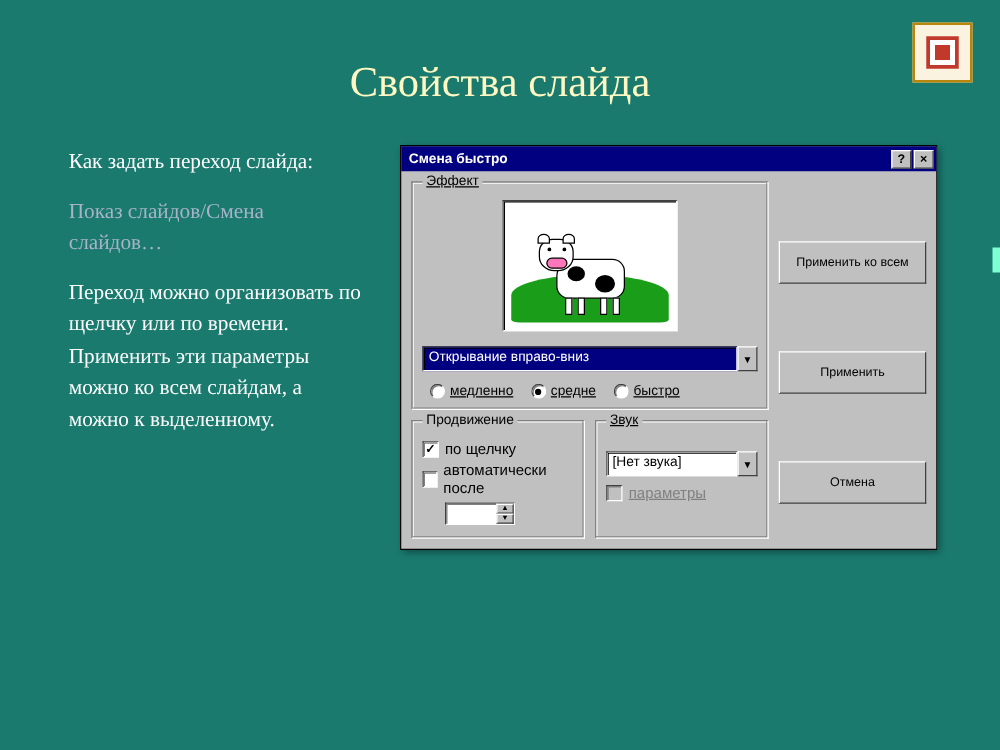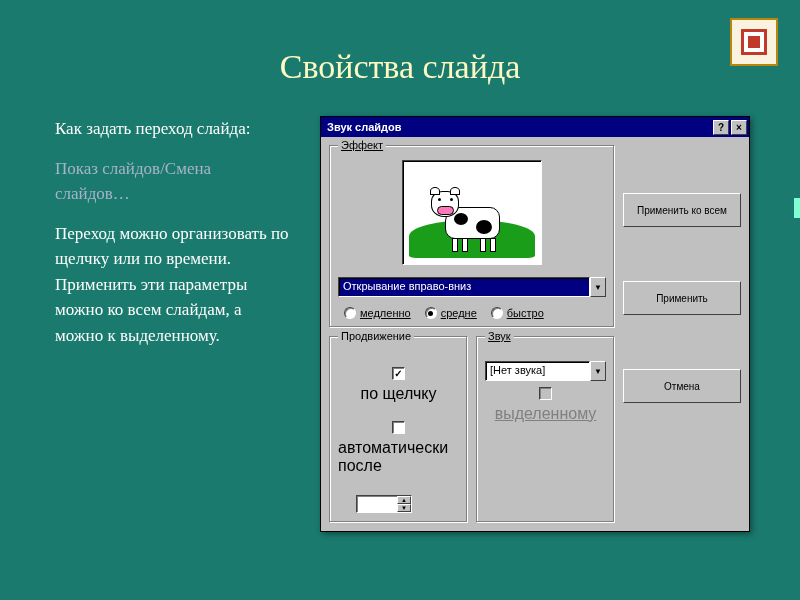--- a/index.html
+++ b/index.html
@@ -161,21 +161,21 @@
     width:12px;height:12px;border-radius:50%;
     background:#fff;
     border-top:1px solid #404040; border-left:1px solid #404040;
     border-right:1px solid #fff; border-bottom:1px solid #fff;
     box-shadow: inset 1px 1px 0 #808080;
     display:flex;align-items:center;justify-content:center;
   }
   .radio.selected .dot::after{ content:""; width:5px;height:5px;background:#000;border-radius:50%; }
   .row2 { display:flex; gap:8px; }
   .row2 .groupbox { flex:1; margin-bottom:0; }
-  .chk { display:flex; align-items:center; gap:5px; font-size:16px; margin:18px 0;flex-direction:column; }
+  .chk { display:flex; align-items:center; gap:5px; font-size:12px; margin:3px 0; }
   .chk .box {
     width:13px;height:13px;background:#fff;
     border-top:1px solid #404040; border-left:1px solid #404040;
     border-right:1px solid #fff; border-bottom:1px solid #fff;
     box-shadow: inset 1px 1px 0 #808080;
     display:flex;align-items:center;justify-content:center;
     font-size:10px;font-weight:bold;
   }
   .chk.checked .box::after{ content:"✓"; color:#000; }
   .chk.disabled { color:#808080; }
@@ -211,21 +211,21 @@
 
 <div class="content-row">
   <div class="left-text">
     <p>Как задать переход слайда:</p>
     <p class="muted">Показ слайдов/Смена слайдов…</p>
     <p>Переход можно организовать по щелчку или по времени. Применить эти параметры можно ко всем слайдам, а можно к выделенному.</p>
   </div>
 
   <div class="dialog">
     <div class="titlebar">
-      <span>Звук слайдов</span>
+      <span>Смена быстро</span>
       <span class="spacer"></span>
       <span class="titlebar-btn">?</span>
       <span class="titlebar-btn">×</span>
     </div>
     <div class="dialog-body">
       <div class="col-left">
         <div class="groupbox">
           <span class="legend"><span class="u">Эффект</span></span>
 
           <div class="preview">
@@ -289,21 +289,21 @@
           </div>
 
           <div class="groupbox">
             <span class="legend"><span class="u">Звук</span></span>
             <div class="combo">
               <div class="val white">[Нет звука]</div>
               <div class="arrow">▼</div>
             </div>
             <label class="chk disabled" style="margin-top:6px">
                 <span class="box"></span>
-                <span><span class="u">выделенному</span></span>
+                <span><span class="u">параметры</span></span>
               </label>
           </div>
         </div>
       </div>
 
       <div class="col-right">
         <div class="win-btn">Применить ко всем</div>
         <div class="win-btn">Применить</div>
         <div class="win-btn">Отмена</div>
       </div>

